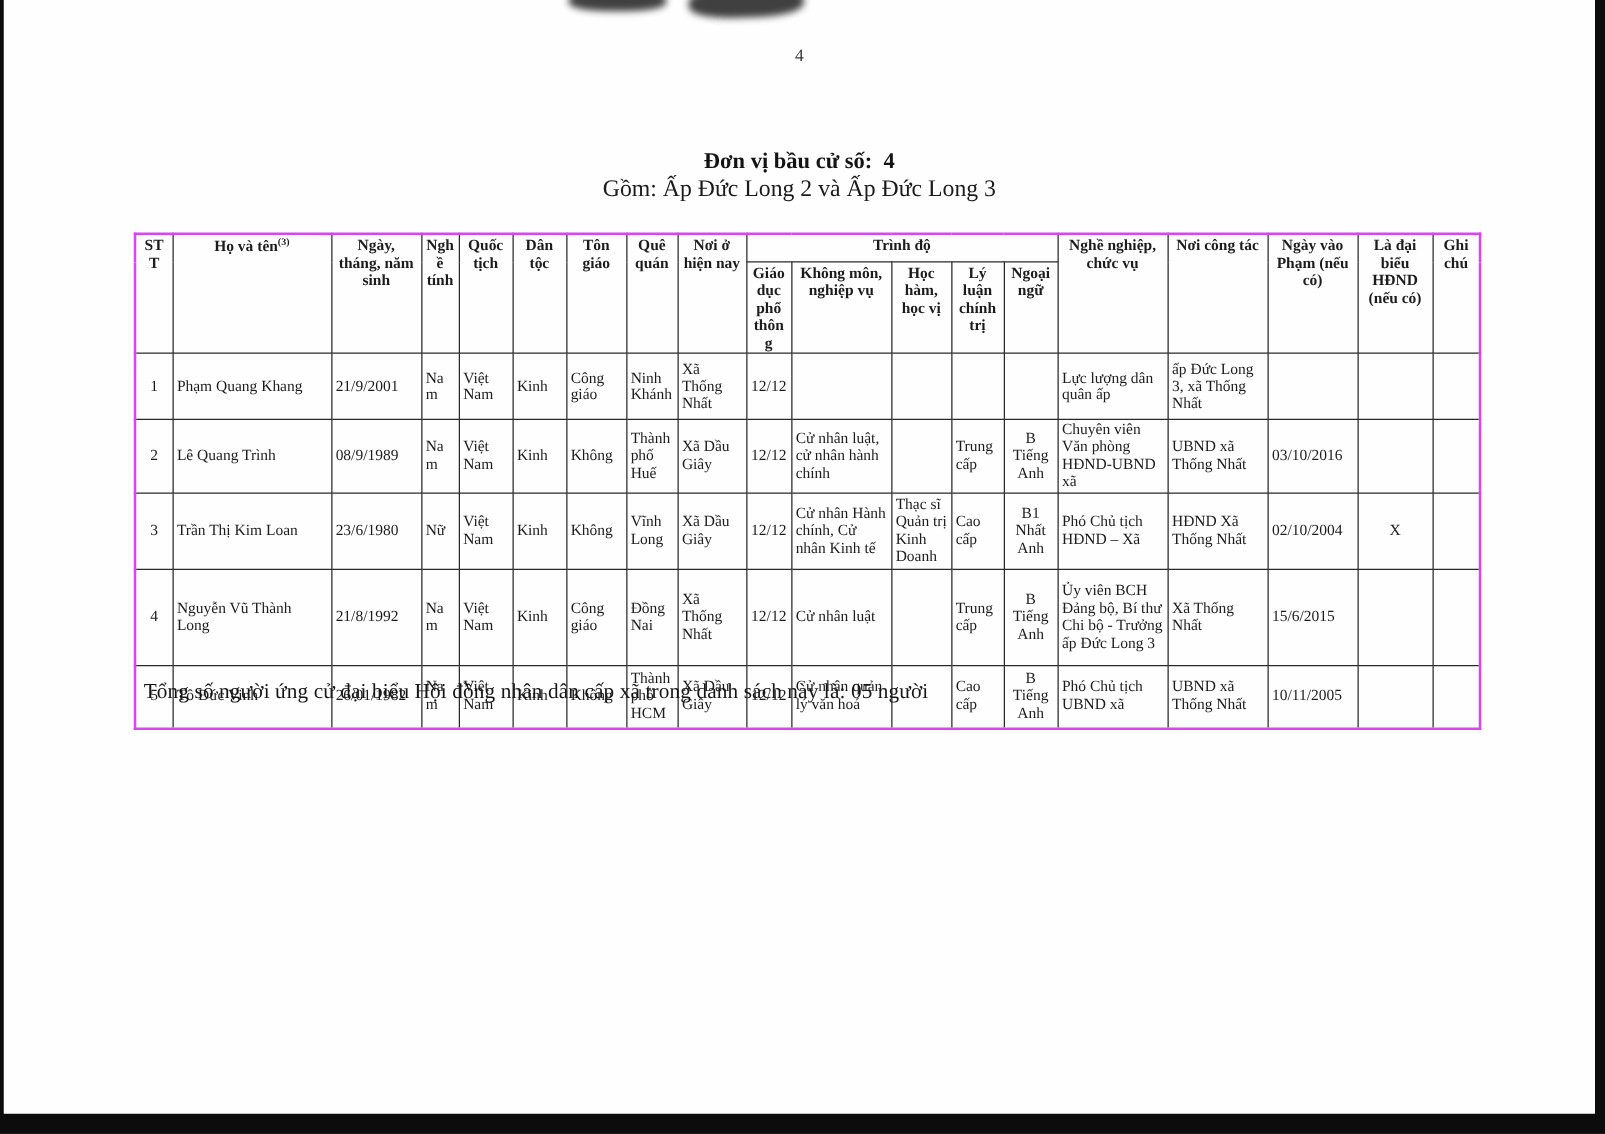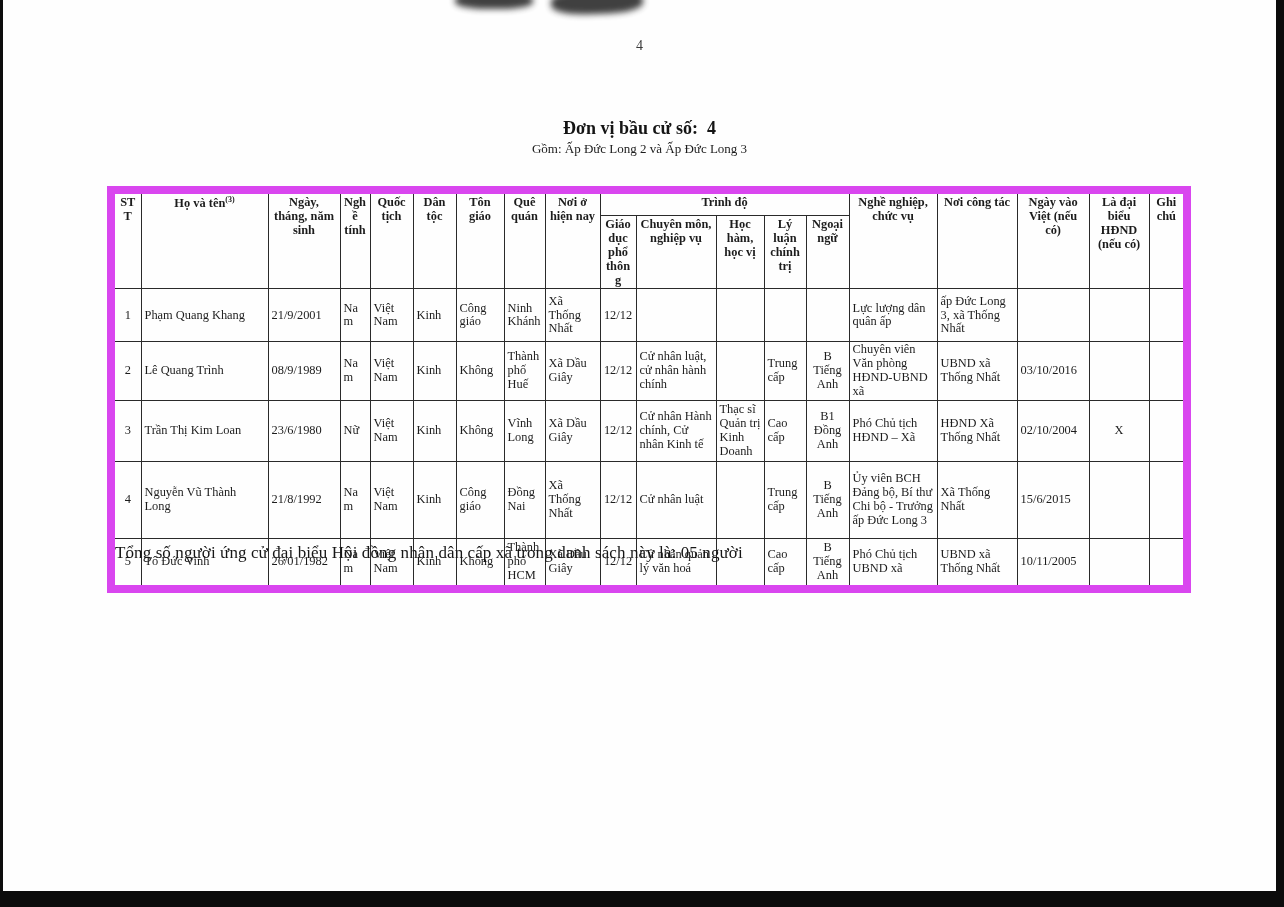--- a/index.html
+++ b/index.html
@@ -40,21 +40,21 @@
     text-align: center;
     font-size: 18px;
     font-weight: bold;
     white-space: pre-wrap;
     color: #141414;
   }
   .doc-subtitle {
     position: absolute;
     top: 141px; left: 0; width: 1273px;
     text-align: center;
-    font-size: 13px;
+    font-size: 19px;
     color: #1b1b1b;
   }
   .table-wrap {
     position: absolute;
     left: 104px; top: 186px;
     width: 1076px;
   }
   table.roster {
     border-collapse: collapse;
     table-layout: fixed;
@@ -62,21 +62,21 @@
     font-size: 12.4px;
     color: #1c1c1c;
   }
   table.roster th, table.roster td {
     border: 1px solid #2a2a2a;
     padding: 1px 3px;
     line-height: 1.12;
     overflow: hidden;
     word-wrap: break-word;
   }
-  table.roster { border: 8px solid #d946ef; padding-left: 19px; }
+  table.roster { border: 2px solid #d946ef; padding-left: 19px; }
   table.roster th {
     font-weight: bold;
     text-align: center;
     vertical-align: top;
     font-size: 12.4px;
     padding-top: 2px;
   }
   table.roster td {
     vertical-align: middle;
     text-align: left;
@@ -136,27 +136,27 @@
             <th rowspan="2">Ngày, tháng, năm sinh</th>
             <th rowspan="2">Nghề tính</th>
             <th rowspan="2">Quốc tịch</th>
             <th rowspan="2">Dân tộc</th>
             <th rowspan="2">Tôn giáo</th>
             <th rowspan="2">Quê quán</th>
             <th rowspan="2">Nơi ở hiện nay</th>
             <th colspan="5" class="group-trinh-do">Trình độ</th>
             <th rowspan="2">Nghề nghiệp, chức vụ</th>
             <th rowspan="2">Nơi công tác</th>
-            <th rowspan="2">Ngày vào Việt (nếu có)</th>
+            <th rowspan="2">Ngày vào Phạm (nếu có)</th>
             <th rowspan="2">Là đại biểu HĐND (nếu có)</th>
             <th rowspan="2">Ghi chú</th>
           </tr>
           <tr style="height:48px">
             <th style="font-weight:bold">Giáo dục phổ thông</th>
-            <th>Chuyên môn, nghiệp vụ</th>
+            <th>Không môn, nghiệp vụ</th>
             <th>Học hàm, học vị</th>
             <th>Lý luận chính trị</th>
             <th>Ngoại ngữ</th>
           </tr>
         </thead>
         <tbody>
             <tr style="height: 53px;">
               <td class="c">1</td>
               <td>Phạm Quang Khang</td>
               <td>21/9/2001</td>
@@ -205,21 +205,21 @@
               <td>Nữ</td>
               <td>Việt Nam</td>
               <td>Kinh</td>
               <td>Không</td>
               <td>Vĩnh Long</td>
               <td>Xã Dầu Giây</td>
               <td class="c">12/12</td>
               <td>Cử nhân Hành chính, Cử nhân Kinh tế</td>
               <td>Thạc sĩ Quản trị Kinh Doanh</td>
               <td>Cao cấp</td>
-              <td class="c">B1 Đồng Anh</td>
+              <td class="c">B1 Nhất Anh</td>
               <td>Phó Chủ tịch HĐND – Xã</td>
               <td>HĐND Xã Thống Nhất</td>
               <td>02/10/2004</td>
               <td class="c">X</td>
               <td></td>
             </tr>
             <tr style="height: 77px;">
               <td class="c">4</td>
               <td>Nguyễn Vũ Thành Long</td>
               <td>21/8/1992</td>

